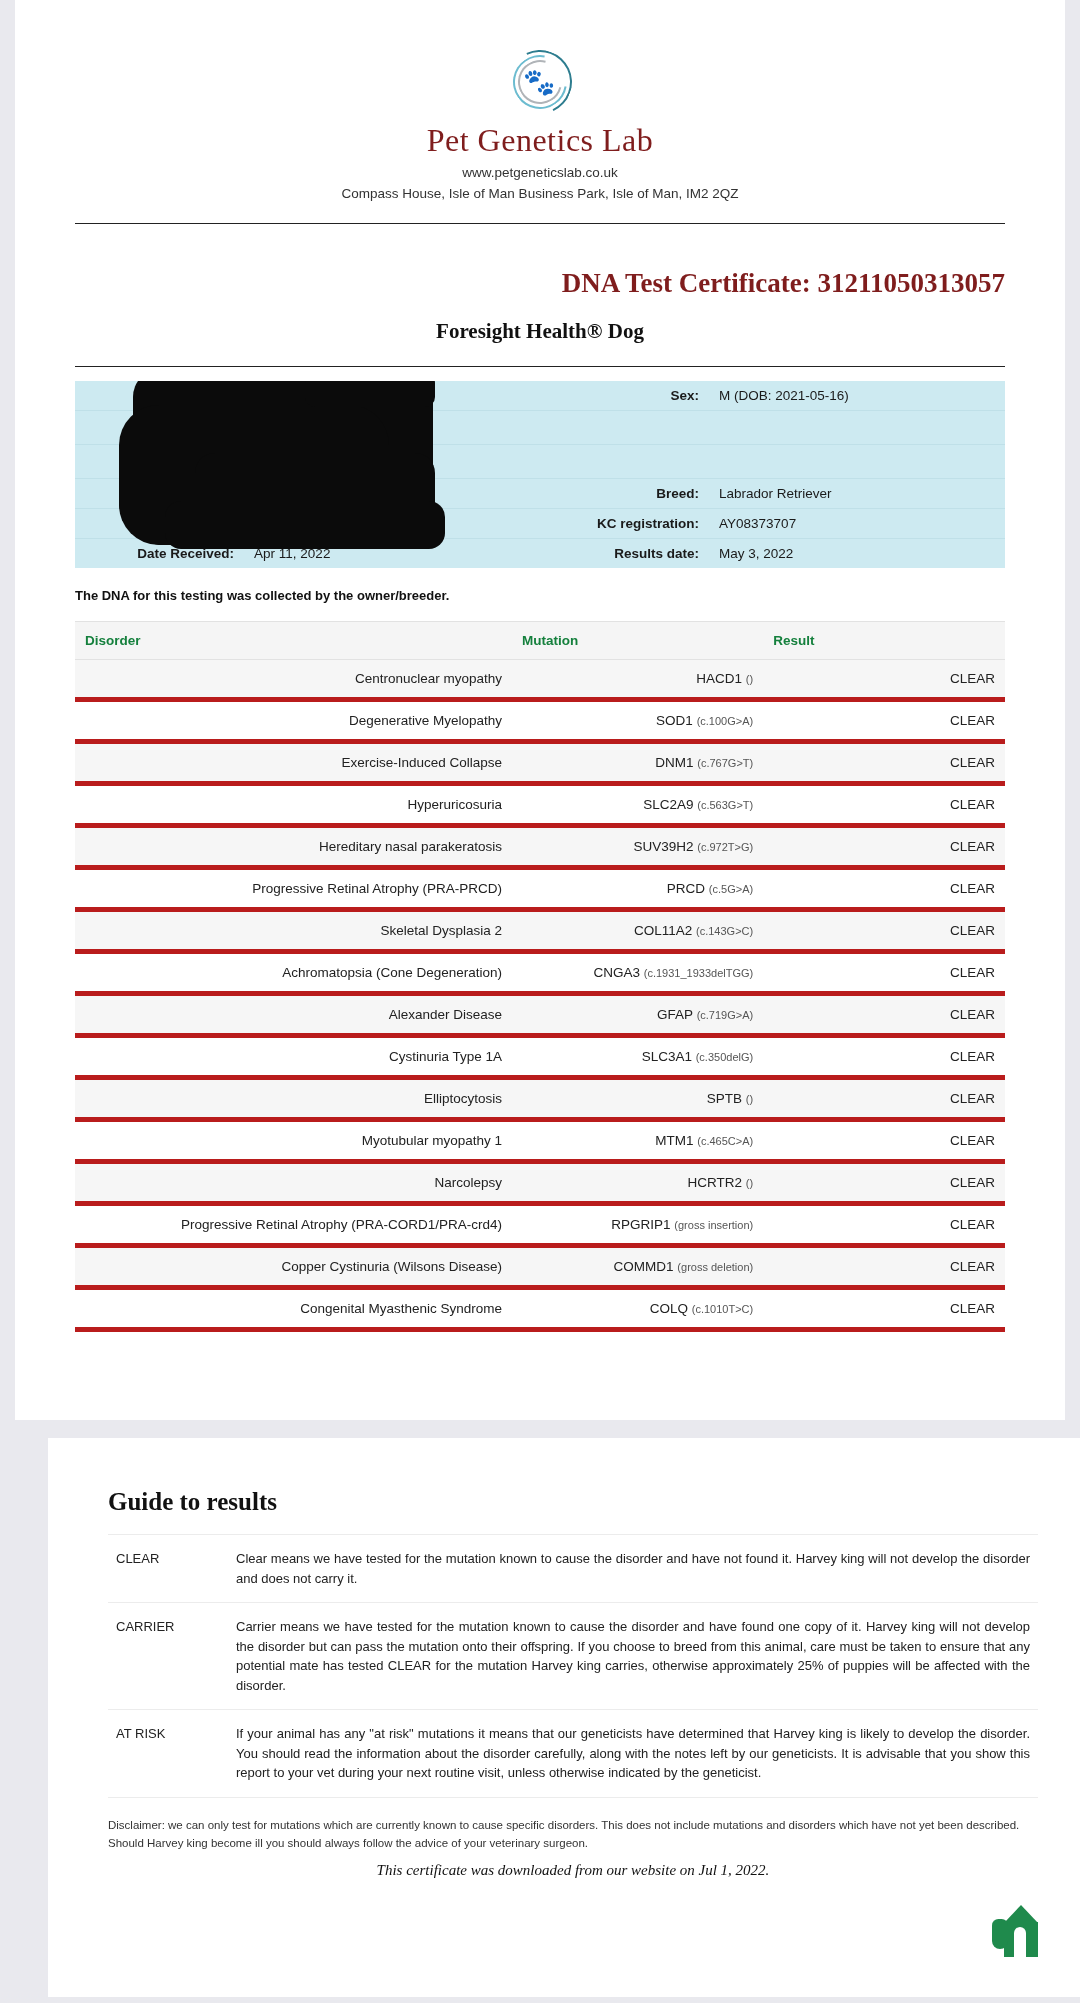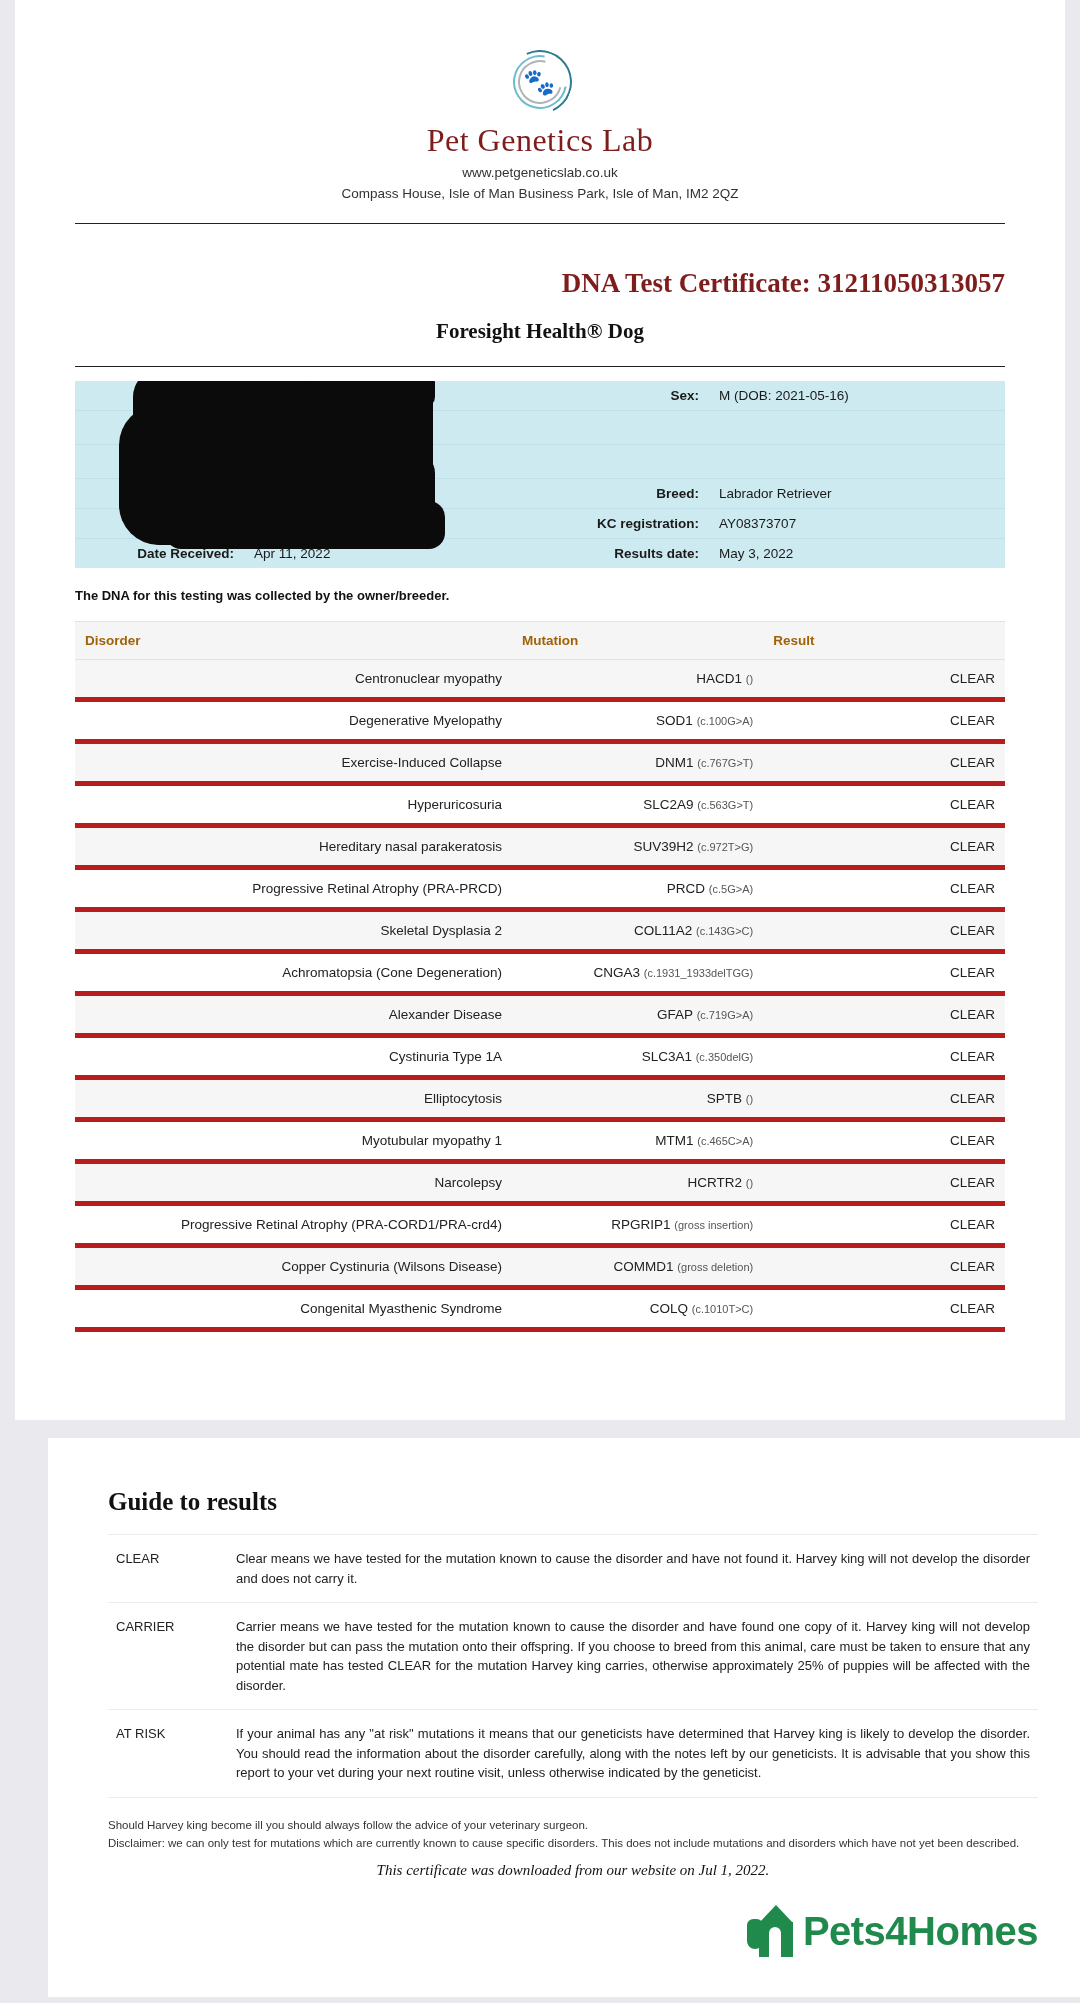--- a/index.html
+++ b/index.html
@@ -175,21 +175,21 @@
     width: 100%;
     border-collapse: collapse;
     margin-top: 18px;
     font-size: 13.5px;
   }
   .results thead th {
     text-align: left;
     background: #f5f5f5;
     font-size: 13.5px;
     font-weight: bold;
-    color: #a16207;
+    color: #15803d;
     padding: 11px 10px;
     border-top: 1px solid #e2e2e2;
     border-bottom: 1px solid #e2e2e2;
   }
   .results td {
     padding: 11px 10px;
     color: #222;
     border-bottom: 5px solid #b91c1c;
     text-align: right;
   }
@@ -471,29 +471,28 @@
       <td>Carrier means we have tested for the mutation known to cause the disorder and have found one copy of it. Harvey king will not develop the disorder but can pass the mutation onto their offspring. If you choose to breed from this animal, care must be taken to ensure that any potential mate has tested CLEAR for the mutation Harvey king carries, otherwise approximately 25% of puppies will be affected with the disorder.</td>
     </tr>
     <tr>
       <td class="guide-key res-risk">AT RISK</td>
       <td>If your animal has any "at risk" mutations it means that our geneticists have determined that Harvey king is likely to develop the disorder. You should read the information about the disorder carefully, along with the notes left by our geneticists. It is advisable that you show this report to your vet during your next routine visit, unless otherwise indicated by the geneticist.</td>
     </tr>
   </tbody>
     </table>
 
   <div class="disclaimer">
+    <div>Disclaimer: we can only test for mutations which are currently known to cause specific disorders. This does not include mutations and disorders which have not yet been described.</div>
     <div>Should Harvey king become ill you should always follow the advice of your veterinary surgeon.</div>
-    <div>Disclaimer: we can only test for mutations which are currently known to cause specific disorders. This does not include mutations and disorders which have not yet been described.</div>
   </div>
 
   <div class="downloaded">This certificate was downloaded from our website on Jul 1, 2022.</div>
 
   <div class="footer-logo">
     <div class="p4h-mark">
       <span class="house"></span>
       <span class="body"></span>
       <span class="paw-l"></span>
       <span class="notch"></span>
     </div>
-    <div class="p4h-text">Pets4Homes</div>
   </div>
 
 </div>
 
 </body></html>

